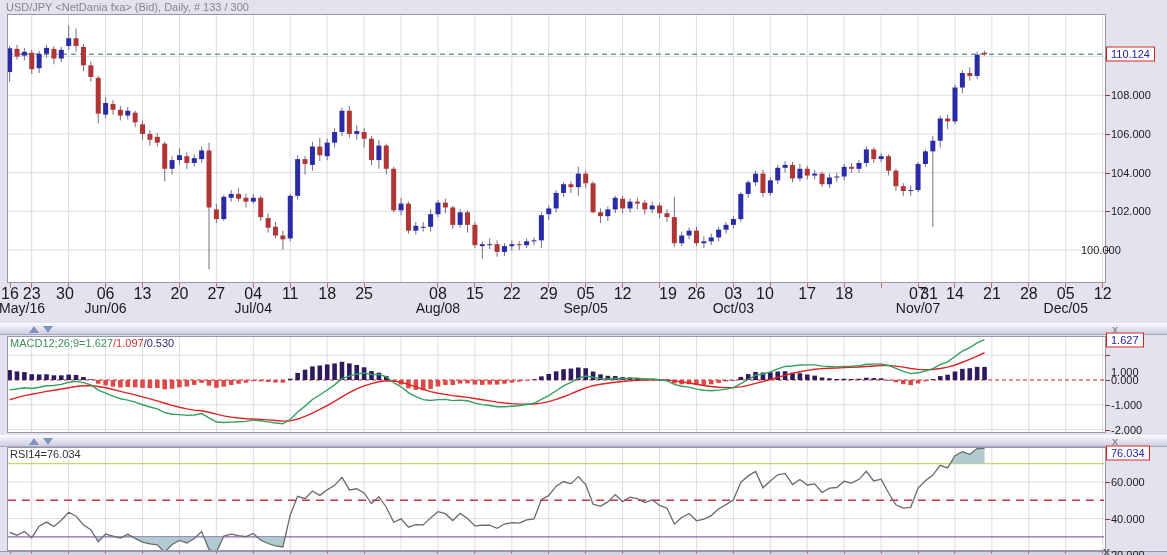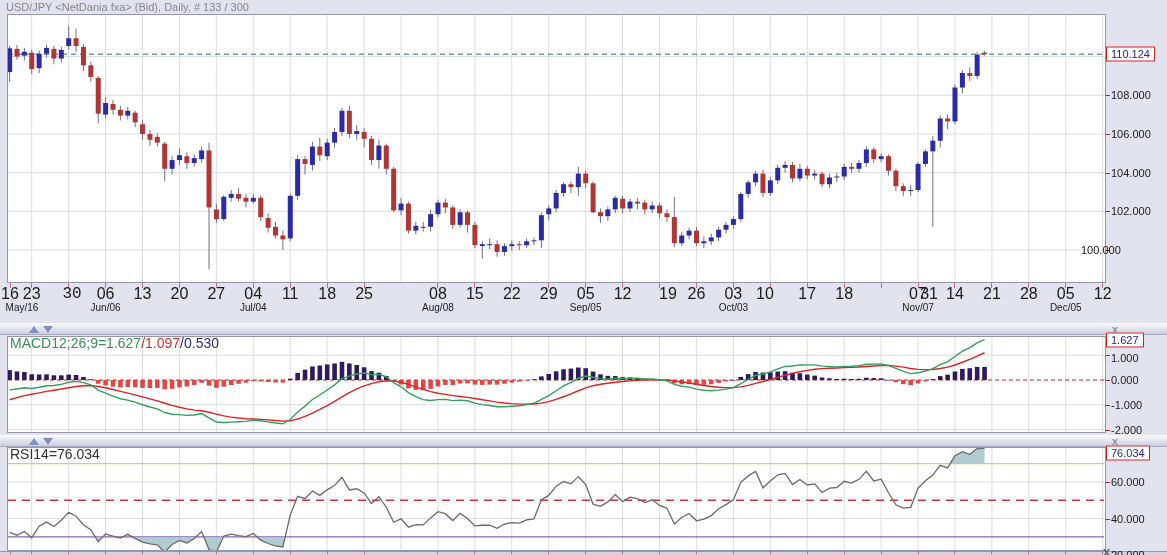--- a/index.html
+++ b/index.html
@@ -24,21 +24,21 @@
   #labels{position:absolute;left:0;top:0;width:1167px;height:555px;pointer-events:none;}
   .axis-label{
     position:absolute;font-size:11px;color:#1A1A1A;white-space:nowrap;
     transform:translateY(-50%);line-height:11px;
   }
   .week-label{
     position:absolute;top:288px;font-size:16px;color:#1A1A1A;
     transform:translateX(-50%);line-height:12px;
   }
   .month-label{
-    position:absolute;top:302px;font-size:10px;color:#1A1A1A;
+    position:absolute;top:302px;font-size:14px;color:#1A1A1A;
     transform:translateX(-50%);line-height:12px;white-space:nowrap;
   }
   .xtick{position:absolute;top:283px;width:1px;height:5px;background:#BA7272;}
   .btick{position:absolute;top:551px;width:1px;height:3px;background:#BA7272;}
   .rtick{position:absolute;left:1105px;width:5px;height:1px;background:#A03030;}
   .vbox{
     position:absolute;left:1106px;transform:translateY(-50%);
     background:#FFFFFF;border:1px solid #CC2222;color:#2222AA;
     font-size:11px;line-height:13px;height:13px;padding:0 4px;white-space:nowrap;
   }
@@ -49,21 +49,21 @@
   }
   #splitter-1{top:323px;}
   #splitter-2{top:435px;}
   .tri{position:absolute;width:0;height:0;top:2px;}
   .tri-up{border-left:5px solid transparent;border-right:5px solid transparent;border-bottom:7px solid #8091BE;}
   .tri-down{border-left:5px solid transparent;border-right:5px solid transparent;border-top:7px solid #8091BE;}
   .closer{
     position:absolute;left:1112px;top:-1px;font-size:11px;font-weight:bold;
     color:#8A90A0;line-height:12px;cursor:default;
   }
-  .ind-label{position:absolute;font-size:14px;line-height:12px;white-space:nowrap;}
+  .ind-label{position:absolute;font-size:11px;line-height:12px;white-space:nowrap;}
   #macd-label{left:10px;top:337px;}
   #rsi-label{left:10px;top:448px;color:#333333;}
   .macd-main{color:#3E8E58;}
   .macd-sig{color:#D93030;}
   .macd-hist{color:#342878;}
   #bottom-strip{
     position:absolute;left:0;top:551px;width:1167px;height:4px;
     background:#D4D4E4;border-top:1px solid #9896A8;box-sizing:border-box;
   }
   #bottom-closer{
@@ -633,21 +633,21 @@
 <div id="bottom-closer">x</div>
 
 <div id="labels">
     <div class="xtick" style="left: 9.5px;"></div>
     <div class="week-label" style="left: 10px;">16</div>
     <div class="btick" style="left: 9.5px;"></div>
     <div class="xtick" style="left: 31.2px;"></div>
     <div class="week-label" style="left: 31.7px;">23</div>
     <div class="btick" style="left: 31.2px;"></div>
     <div class="xtick" style="left: 68.13px;"></div>
-    <div class="week-label" style="left: 72px; font-family: Liberation Mono, monospace;">30</div>
+    <div class="week-label" style="left: 65px;">30</div>
     <div class="btick" style="left: 68.13px;"></div>
     <div class="xtick" style="left: 105.06px;"></div>
     <div class="week-label" style="left: 105.56px;">06</div>
     <div class="btick" style="left: 105.06px;"></div>
     <div class="xtick" style="left: 141.99px;"></div>
     <div class="week-label" style="left: 142.49px;">13</div>
     <div class="btick" style="left: 141.99px;"></div>
     <div class="xtick" style="left: 178.92px;"></div>
     <div class="week-label" style="left: 179.42px;">20</div>
     <div class="btick" style="left: 178.92px;"></div>
@@ -737,21 +737,21 @@
     <div class="axis-label" style="left: 1111px; top: 95.28px;">108.000</div>
     <div class="rtick" style="left: 1105px; top: 133.96px;"></div>
     <div class="axis-label" style="left: 1111px; top: 133.96px;">106.000</div>
     <div class="rtick" style="left: 1105px; top: 172.64px;"></div>
     <div class="axis-label" style="left: 1111px; top: 172.64px;">104.000</div>
     <div class="rtick" style="left: 1105px; top: 211.32px;"></div>
     <div class="axis-label" style="left: 1111px; top: 211.32px;">102.000</div>
     <div class="rtick" style="left: 1105px; top: 250px;"></div>
     <div class="axis-label" style="left: 1081px; top: 250px;">100.000</div>
     <div class="rtick" style="left: 1105px; top: 355.2px;"></div>
-    <div class="axis-label" style="left: 1111px; top: 358px;">1.000</div>
+    <div class="axis-label" style="left: 1111px; top: 372px;">1.000</div>
     <div class="rtick" style="left: 1105px; top: 380px;"></div>
     <div class="axis-label" style="left: 1111px; top: 380px;">0.000</div>
     <div class="rtick" style="left: 1105px; top: 404.8px;"></div>
     <div class="axis-label" style="left: 1111px; top: 404.8px;">-1.000</div>
     <div class="rtick" style="left: 1105px; top: 429.6px;"></div>
     <div class="axis-label" style="left: 1111px; top: 429.6px;">-2.000</div>
     <div class="rtick" style="left: 1105px; top: 482px;"></div>
     <div class="axis-label" style="left: 1111px; top: 482px;">60.000</div>
     <div class="rtick" style="left: 1105px; top: 518.6px;"></div>
     <div class="axis-label" style="left: 1111px; top: 518.6px;">40.000</div>

